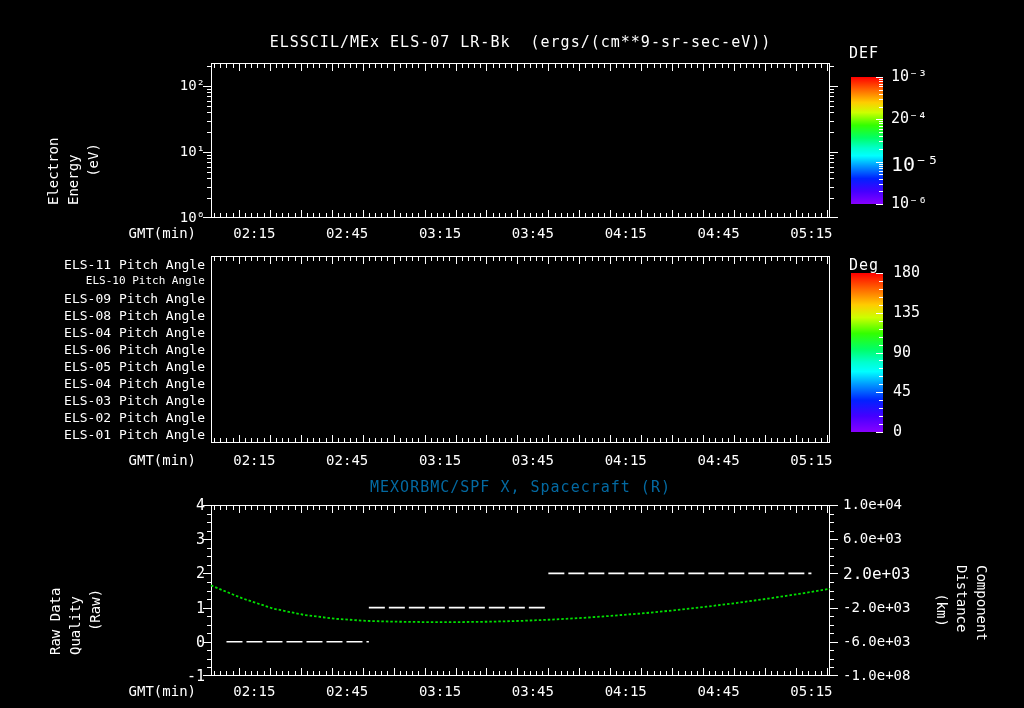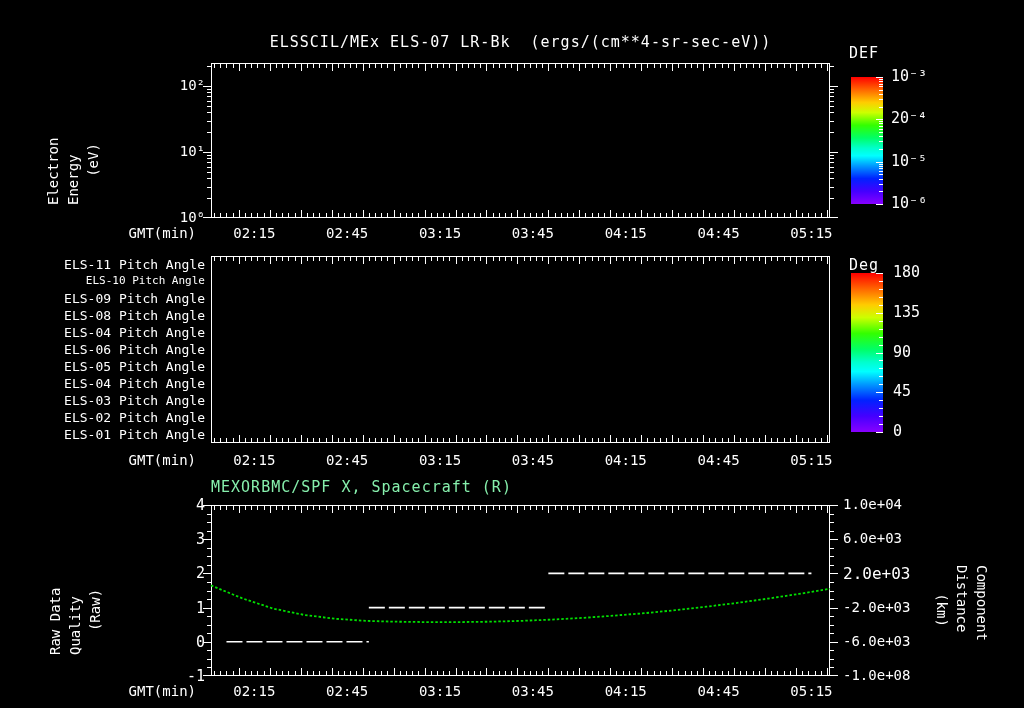--- a/index.html
+++ b/index.html
@@ -19,33 +19,33 @@
          #ff0000 0%,#ff6600 10%,#ffcc00 20%,#ccff00 28%,#33ff00 38%,
          #00ff66 48%,#00ffcc 56%,#00ffff 62%,#0099ff 70%,#0022ff 80%,
          #4400ff 90%,#8800ff 100%);}
   svg{position:absolute;overflow:visible;}
 </style>
 </head>
 <body>
 
 <div id="app">
 
-  <div class="lbl ctr title" style="left:151px;top:33px;width:739px;">ELSSCIL/MEx ELS-07 LR-Bk  (ergs/(cm**4-sr-sec-eV))</div>
+  <div class="lbl ctr title" style="left:151px;top:33px;width:739px;">ELSSCIL/MEx ELS-07 LR-Bk  (ergs/(cm**9-sr-sec-eV))</div>
 
   <div class="panel" id="p1" style="left:211px;top:63px;width:619px;height:155px;"></div>
   <div class="abs vlab rot-l" style="left:28px;top:130px;width:90px;">
     <span>Electron Energy</span>
     <span>(eV)</span>
   </div>
   <div class="lbl" style="right:828px;top:225px;font-size:14px;">GMT(min)</div>
 
   <div class="panel" id="p2" style="left:211px;top:256px;width:619px;height:187px;"></div>
   <div class="lbl" style="right:828px;top:452px;font-size:14px;">GMT(min)</div>
 
-  <div class="lbl title" style="left:211px;top:478px;width:619px;text-align:left;color:#86efac;">MEXORBMC/SPF X, Spacecraft (R)</div>
+  <div class="lbl title" style="left:211px;top:478px;width:619px;text-align:center;color:#0369a1;">MEXORBMC/SPF X, Spacecraft (R)</div>
   <div class="panel" id="p3" style="left:211px;top:505px;width:619px;height:171px;"></div>
   <div class="abs vlab rot-l" style="left:30px;top:580px;width:90px;">
     <span>Raw Data Quality</span>
     <span>(Raw)</span>
   </div>
   <div class="abs vlab rot-r" style="left:917px;top:580px;width:90px;">
     <span>Component Distance</span>
     <span>(km)</span>
   </div>
   <div class="lbl" style="right:828px;top:683px;font-size:14px;">GMT(min)</div>
@@ -816,21 +816,21 @@
     <div class="tick" style="left: 879px; top: 191px; width: 4px; height: 1px;"></div>
     <div class="tick" style="left: 879px; top: 184px; width: 4px; height: 1px;"></div>
     <div class="tick" style="left: 879px; top: 179px; width: 4px; height: 1px;"></div>
     <div class="tick" style="left: 879px; top: 174px; width: 4px; height: 1px;"></div>
     <div class="tick" style="left: 879px; top: 171px; width: 4px; height: 1px;"></div>
     <div class="tick" style="left: 879px; top: 168px; width: 4px; height: 1px;"></div>
     <div class="tick" style="left: 879px; top: 166px; width: 4px; height: 1px;"></div>
     <div class="tick" style="left: 879px; top: 164px; width: 4px; height: 1px;"></div>
     <div class="lbl" style="left: 891px; top: 67px; font-size: 15px;">10⁻³</div>
     <div class="lbl" style="left: 891px; top: 109.333px; font-size: 15px;">20⁻⁴</div>
-    <div class="lbl" style="left: 891px; top: 151.667px; font-size: 15px;">10⁻⁵</div>
+    <div class="lbl" style="left: 891px; top: 151.667px; font-size: 20px;">10⁻⁵</div>
     <div class="lbl" style="left: 891px; top: 194px; font-size: 15px;">10⁻⁶</div>
     <div class="tick" style="left: 876px; top: 432px; width: 7px; height: 1px;"></div>
     <div class="tick" style="left: 879px; top: 424px; width: 4px; height: 1px;"></div>
     <div class="tick" style="left: 879px; top: 416px; width: 4px; height: 1px;"></div>
     <div class="tick" style="left: 879px; top: 408px; width: 4px; height: 1px;"></div>
     <div class="tick" style="left: 879px; top: 400px; width: 4px; height: 1px;"></div>
     <div class="tick" style="left: 876px; top: 392px; width: 7px; height: 1px;"></div>
     <div class="tick" style="left: 879px; top: 384px; width: 4px; height: 1px;"></div>
     <div class="tick" style="left: 879px; top: 376px; width: 4px; height: 1px;"></div>
     <div class="tick" style="left: 879px; top: 368px; width: 4px; height: 1px;"></div>

